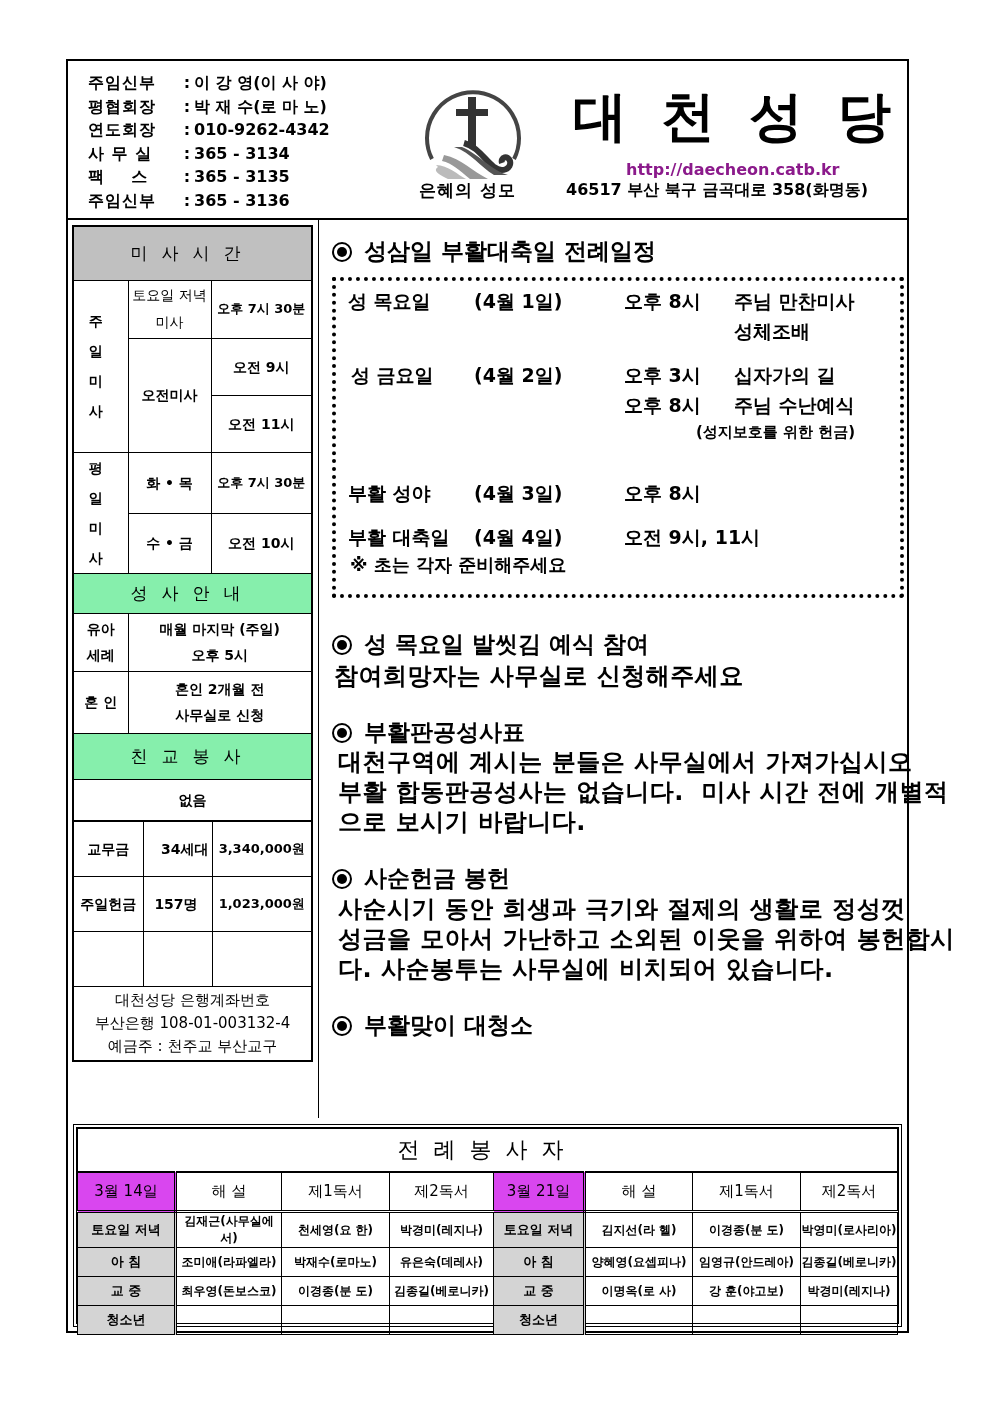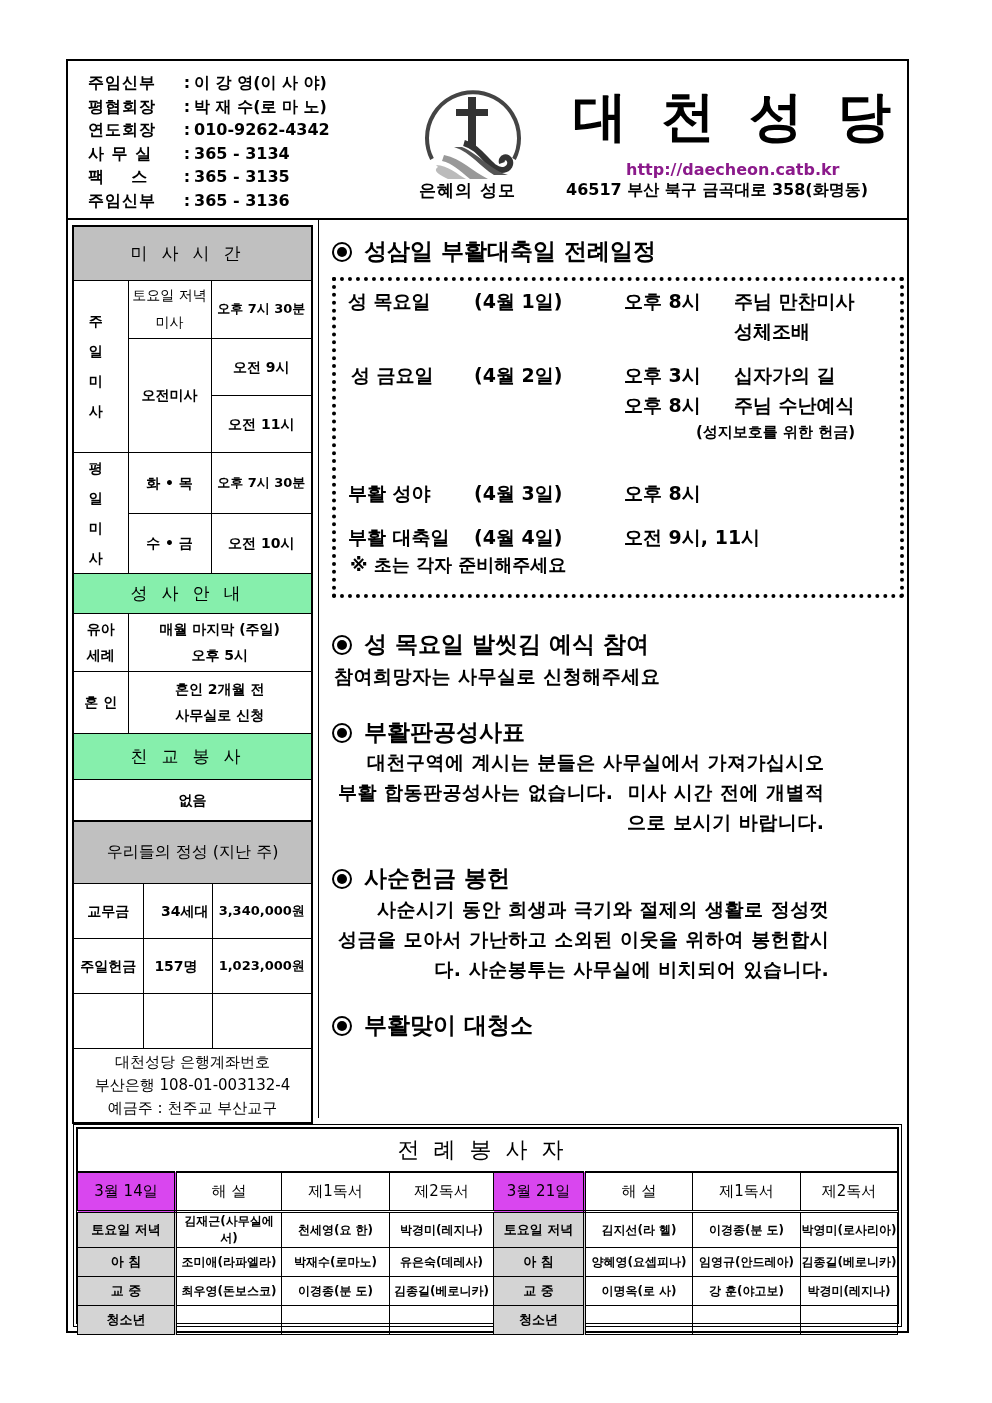--- a/index.html
+++ b/index.html
@@ -30,21 +30,21 @@
   .ltable .subhead { background: #86efac; font-size: 17px; letter-spacing: 14px; height: 40px; font-weight: normal; }
   .offering-table { top: 600px; }
 
   
   .right { position: absolute; left: 252px; top: 159px; width: 587px; height: 898px; }
   .sec-title { position: absolute; left: 12px; font-size: 23px; font-weight: bold; white-space: nowrap; display: flex; align-items: center; }
   .bullet { display: inline-block; width: 20px; height: 20px; border: 2px solid #000; border-radius: 50%; position: relative; margin-right: 12px; }
   .bullet::after { content: ""; position: absolute; left: 3px; top: 3px; width: 10px; height: 10px; border-radius: 50%; background: #000; }
   .dotbox { position: absolute; left: 12px; top: 57px; width: 572px; height: 321px; border: 4px dotted #000; }
   .sched { position: absolute; font-size: 19px; font-weight: bold; white-space: nowrap; }
-  .body-text { position: absolute; left: 18px; font-size: 19px; font-weight: bold; line-height: 30px; white-space: nowrap; letter-spacing: 0.5px; text-align: right; }
+  .body-text { position: absolute; left: 18px; font-size: 24px; font-weight: bold; line-height: 30px; white-space: nowrap; letter-spacing: 0.5px; }
 
   
   .servers { position: absolute; left: 5px; top: 1063px; width: 829px; height: 203px; border: 3px double #000; border-width: 4px; border-style: double; }
   .stable { width: 100%; border-collapse: collapse; font-size: 12px; font-weight: bold; }
   .stable td { border: 1px solid #000; text-align: center; height: 29px; }
   .stable .stitle { font-size: 22px; font-weight: normal; letter-spacing: 14px; height: 43px; border-bottom: 2px solid #000; }
   .stable .date { background: #d946ef; font-size: 15px; font-weight: normal; height: 40px; border-right: 3px double #000; }
   .stable .colh { font-size: 15px; font-weight: normal; height: 40px; }
   .stable .rowh { background: #d4d4d4; font-size: 13px; border-right: 3px double #000; }
   .stable tr.hdr td { border-bottom: 3px double #000; }
@@ -152,23 +152,20 @@
             <td colspan="3" class="subhead" style="height:46px">친교봉사</td>
           </tr>
       <tr style="height:42px">
         <td colspan="3">없음</td>
       </tr>
     </tbody>
       </table>
 
     <table class="ltable offering-table">
       <tbody>
-          <tr>
-            <td colspan="3" class="head2">우리들의 정성 (지난 주)</td>
-          </tr>
       <tr style="height:55px">
         <td style="width:70px">교무금</td>
         <td style="width:69px;text-align:right;padding-right:3px">34세대</td>
         <td style="font-size:13px">3,340,000원</td>
       </tr>
       <tr style="height:55px">
         <td>주일헌금</td>
         <td style="text-align:center;padding-right:3px">157명</td>
         <td style="font-size:13px">1,023,000원</td>
       </tr>

